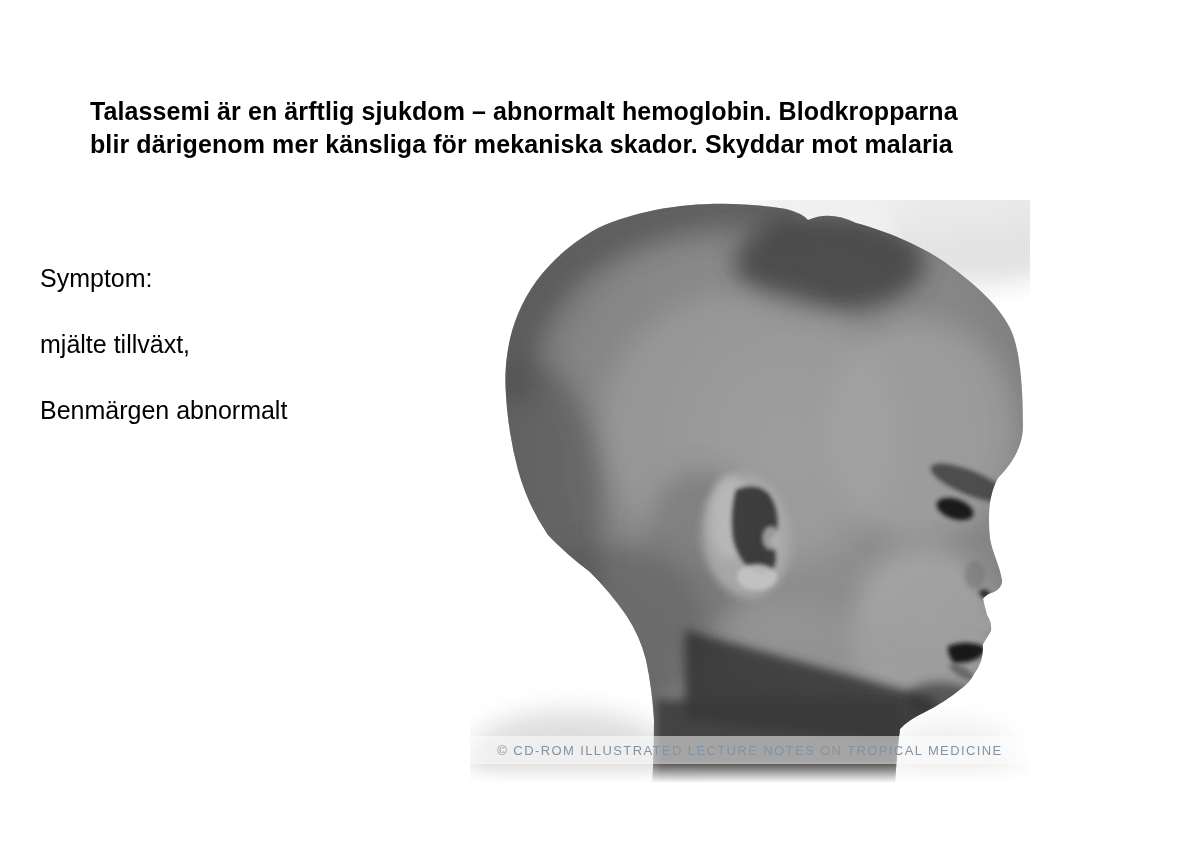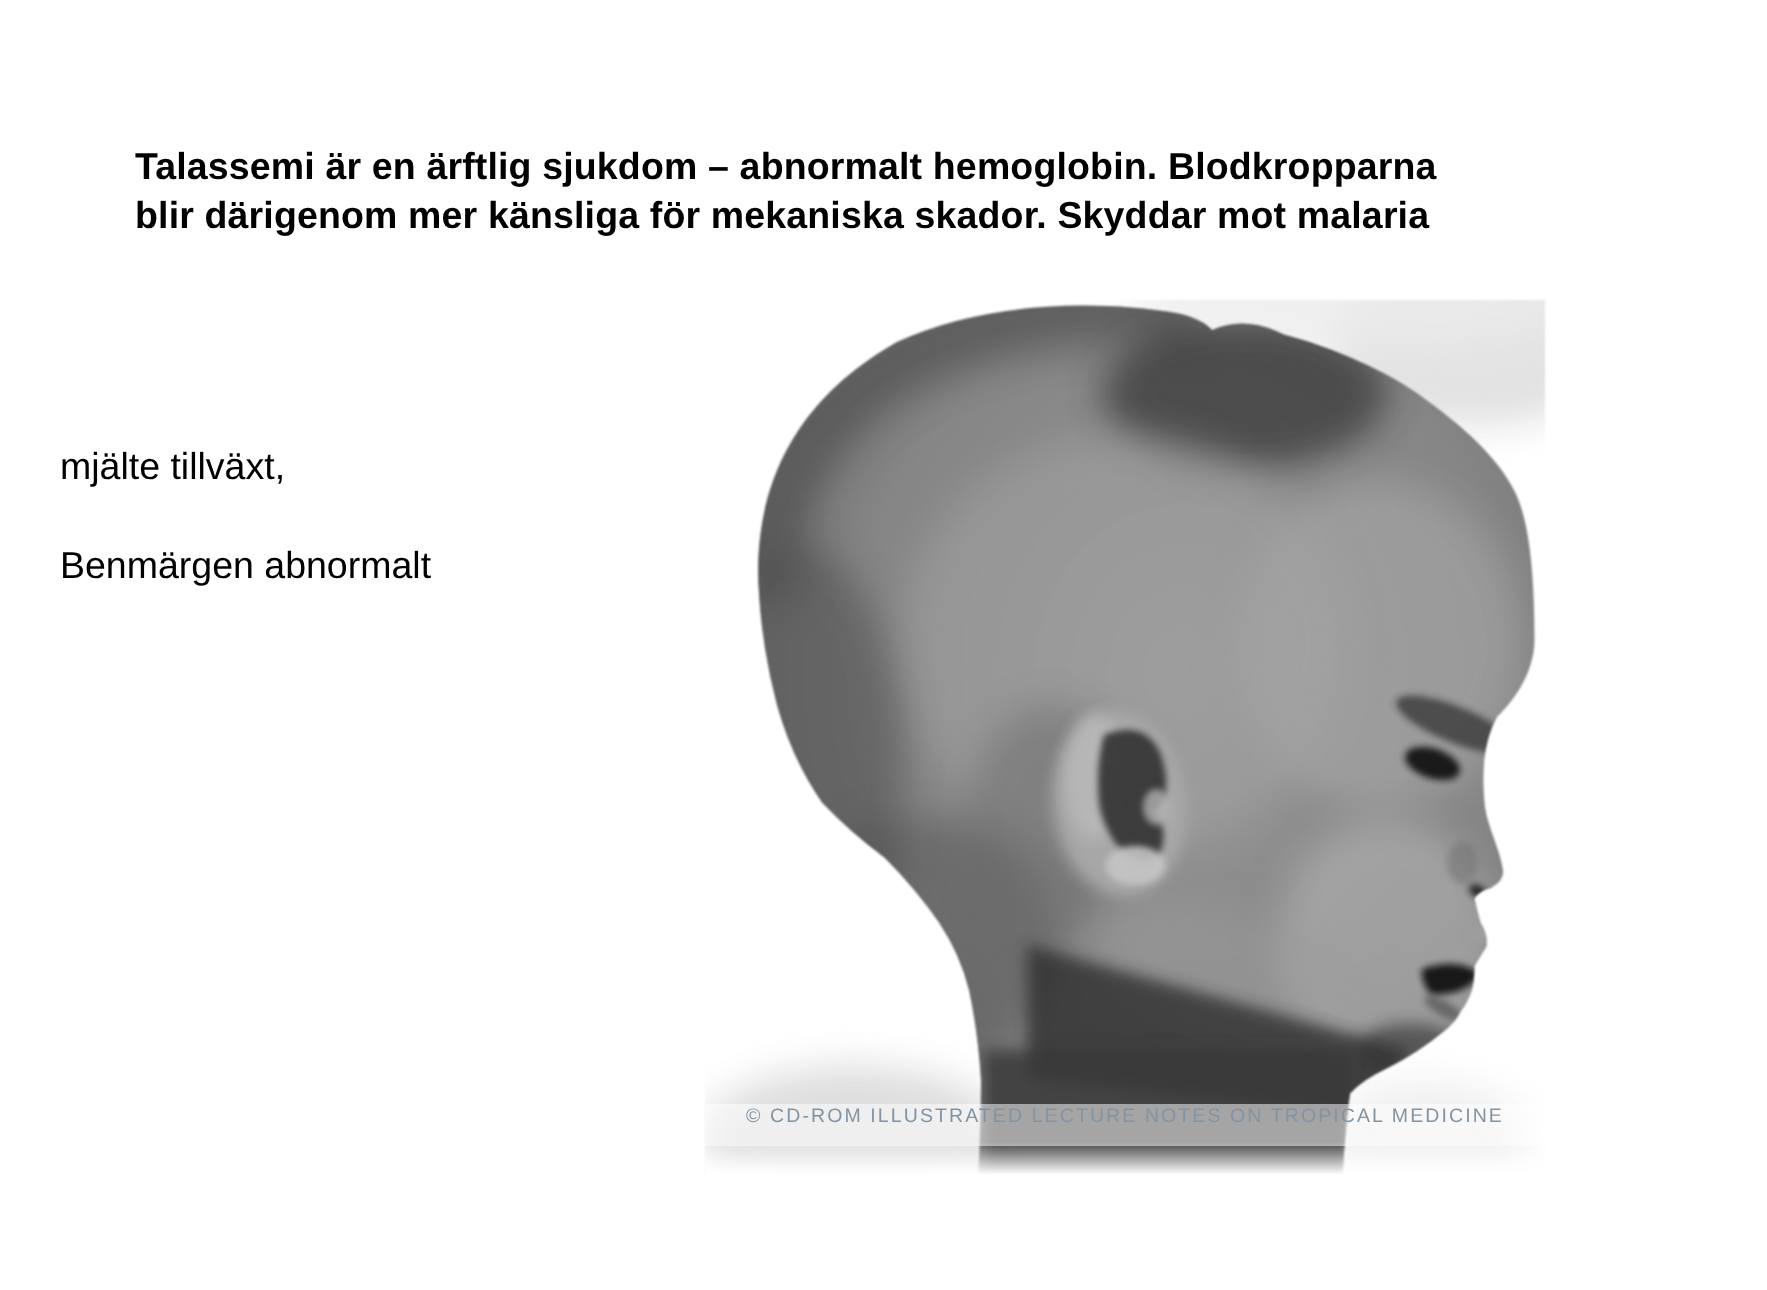--- a/index.html
+++ b/index.html
@@ -48,21 +48,21 @@
     filter: blur(0.7px) contrast(1.02);
   }
   .caption-band {
     position: absolute;
     left: 0;
     top: 536px;
     width: 100%;
     height: 28px;
     background: rgba(255,255,255,0.52);
     display: flex;
-    align-items: flex-start;
+    align-items: center;
     justify-content: center;
   }
   .caption-text {
     font-size: 13px;
     letter-spacing: 1.4px;
     color: #8294a4;
     white-space: nowrap;
   }
   .bottom-fade {
     position: absolute;
@@ -77,20 +77,21 @@
 <body>
 
 <div class="slide">
 
   <div class="title">
     <div>Talassemi är en ärftlig sjukdom – abnormalt hemoglobin. Blodkropparna</div>
     <div>blir därigenom mer känsliga för mekaniska skador. Skyddar mot malaria</div>
   </div>
 
   <div class="symptoms">
+    <div>Symptom:</div>
     <div class="line-gap"></div>
     <div>mjälte tillväxt,</div>
     <div class="line-gap"></div>
     <div>Benmärgen abnormalt</div>
   </div>
 
   <figure class="photo" role="img" aria-label="Black-and-white profile photograph of a child with an enlarged, bossed skull caused by thalassemia">
     <svg width="560" height="585" viewBox="0 0 560 585" aria-hidden="true">
       <defs>
         <filter id="soft" x="-40%" y="-40%" width="180%" height="180%">

